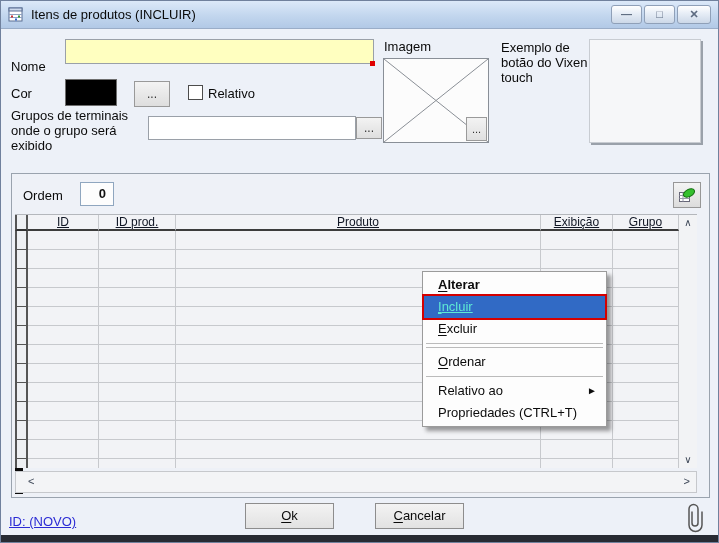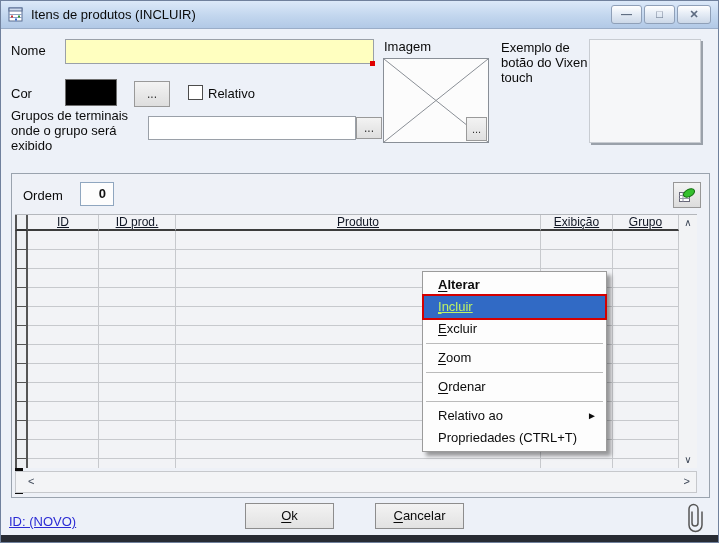--- a/index.html
+++ b/index.html
@@ -73,21 +73,21 @@
   .hs-left{position:absolute;left:12px;top:3px;}
   .hs-right{position:absolute;right:6px;top:3px;}
   .hs-mark{position:absolute;left:14px;top:467px;width:8px;height:26px;background:#0b0b0b;}
   
   .menu{position:absolute;left:421px;top:270px;width:185px;background:#fdfdfd;
     border:1px solid #9b9b9b;box-shadow:4px 4px 4px rgba(0,0,0,.38);
     padding:2px 0;z-index:50;}
   .menu-item{position:relative;height:22px;line-height:22px;padding-left:15px;
     font-size:13px;color:#0c0c0c;}
   .menu-item.bold{font-weight:bold;}
-  .menu-item.selected{background:#316ac5;color:#bef264;text-decoration:underline;}
+  .menu-item.selected{background:#316ac5;color:#5eead4;text-decoration:underline;}
   .menu-item.annotated::after{content:'';position:absolute;inset:-2px -1px;
     border:2px solid #d40000;pointer-events:none;}
   .menu-sep{height:1px;background:#bbb;margin:3px 3px;}
   .submenu-arrow{position:absolute;right:9px;top:0;font-size:10px;}
   u{text-underline-offset:2px;}
   
   .btn{position:absolute;width:89px;height:26px;font-size:13px;text-align:center;
     line-height:24px;background:linear-gradient(#f3f3f3,#e2e2e2);
     border:1px solid #8d8d8d;color:#0a0a0a;}
   .btn-ok{left:244px;top:502px;}
@@ -119,21 +119,21 @@
         </div>
       <div class="cbtn">
           <span>□</span>
         </div>
       <div class="cbtn close">
           <span>✕</span>
         </div>
     </div>
   </div>
 
-  <div class="lbl" style="left:10px;top:42px;">Nome</div>
+  <div class="lbl" style="left:10px;top:58px;">Nome</div>
   <div class="txt-input nome-input"></div>
   <div class="req-dot"></div>
 
   <div class="lbl" style="left:383px;top:38px;">Imagem</div>
   <div class="img-box">
     <svg width="100%" height="100%">
       <line x1="0" y1="0" x2="100%" y2="100%" stroke="#8a8f96"></line>
       <line x1="100%" y1="0" x2="0" y2="100%" stroke="#8a8f96"></line>
     </svg>
     <div class="img-browse">...</div>
@@ -290,21 +290,20 @@
   <div class="hscroll">
     <div class="hs-left">&lt;</div>
     <div class="hs-right">&gt;</div>
   </div>
 
   <div class="menu">
       <div class="menu-item bold"><span><u>A</u>lterar</span></div>
       <div class="menu-item selected annotated"><span><u>I</u>ncluir</span></div>
       <div class="menu-item"><span><u>E</u>xcluir</span></div>
       <div class="menu-sep"></div>
-      <div class="menu-item"><span><u>Z</u>oom</span></div>
       <div class="menu-sep"></div>
       <div class="menu-item"><span><u>O</u>rdenar</span></div>
       <div class="menu-sep"></div>
       <div class="menu-item"><span>Relativo ao</span><span class="submenu-arrow">►</span></div>
       <div class="menu-item"><span>Propriedades (CTRL+T)</span></div>
     </div>
 
   <div class="btn btn-ok"><u>O</u>k</div>
   <div class="btn btn-cancel"><u>C</u>ancelar</div>
   <div class="id-link">ID: (NOVO)</div>

